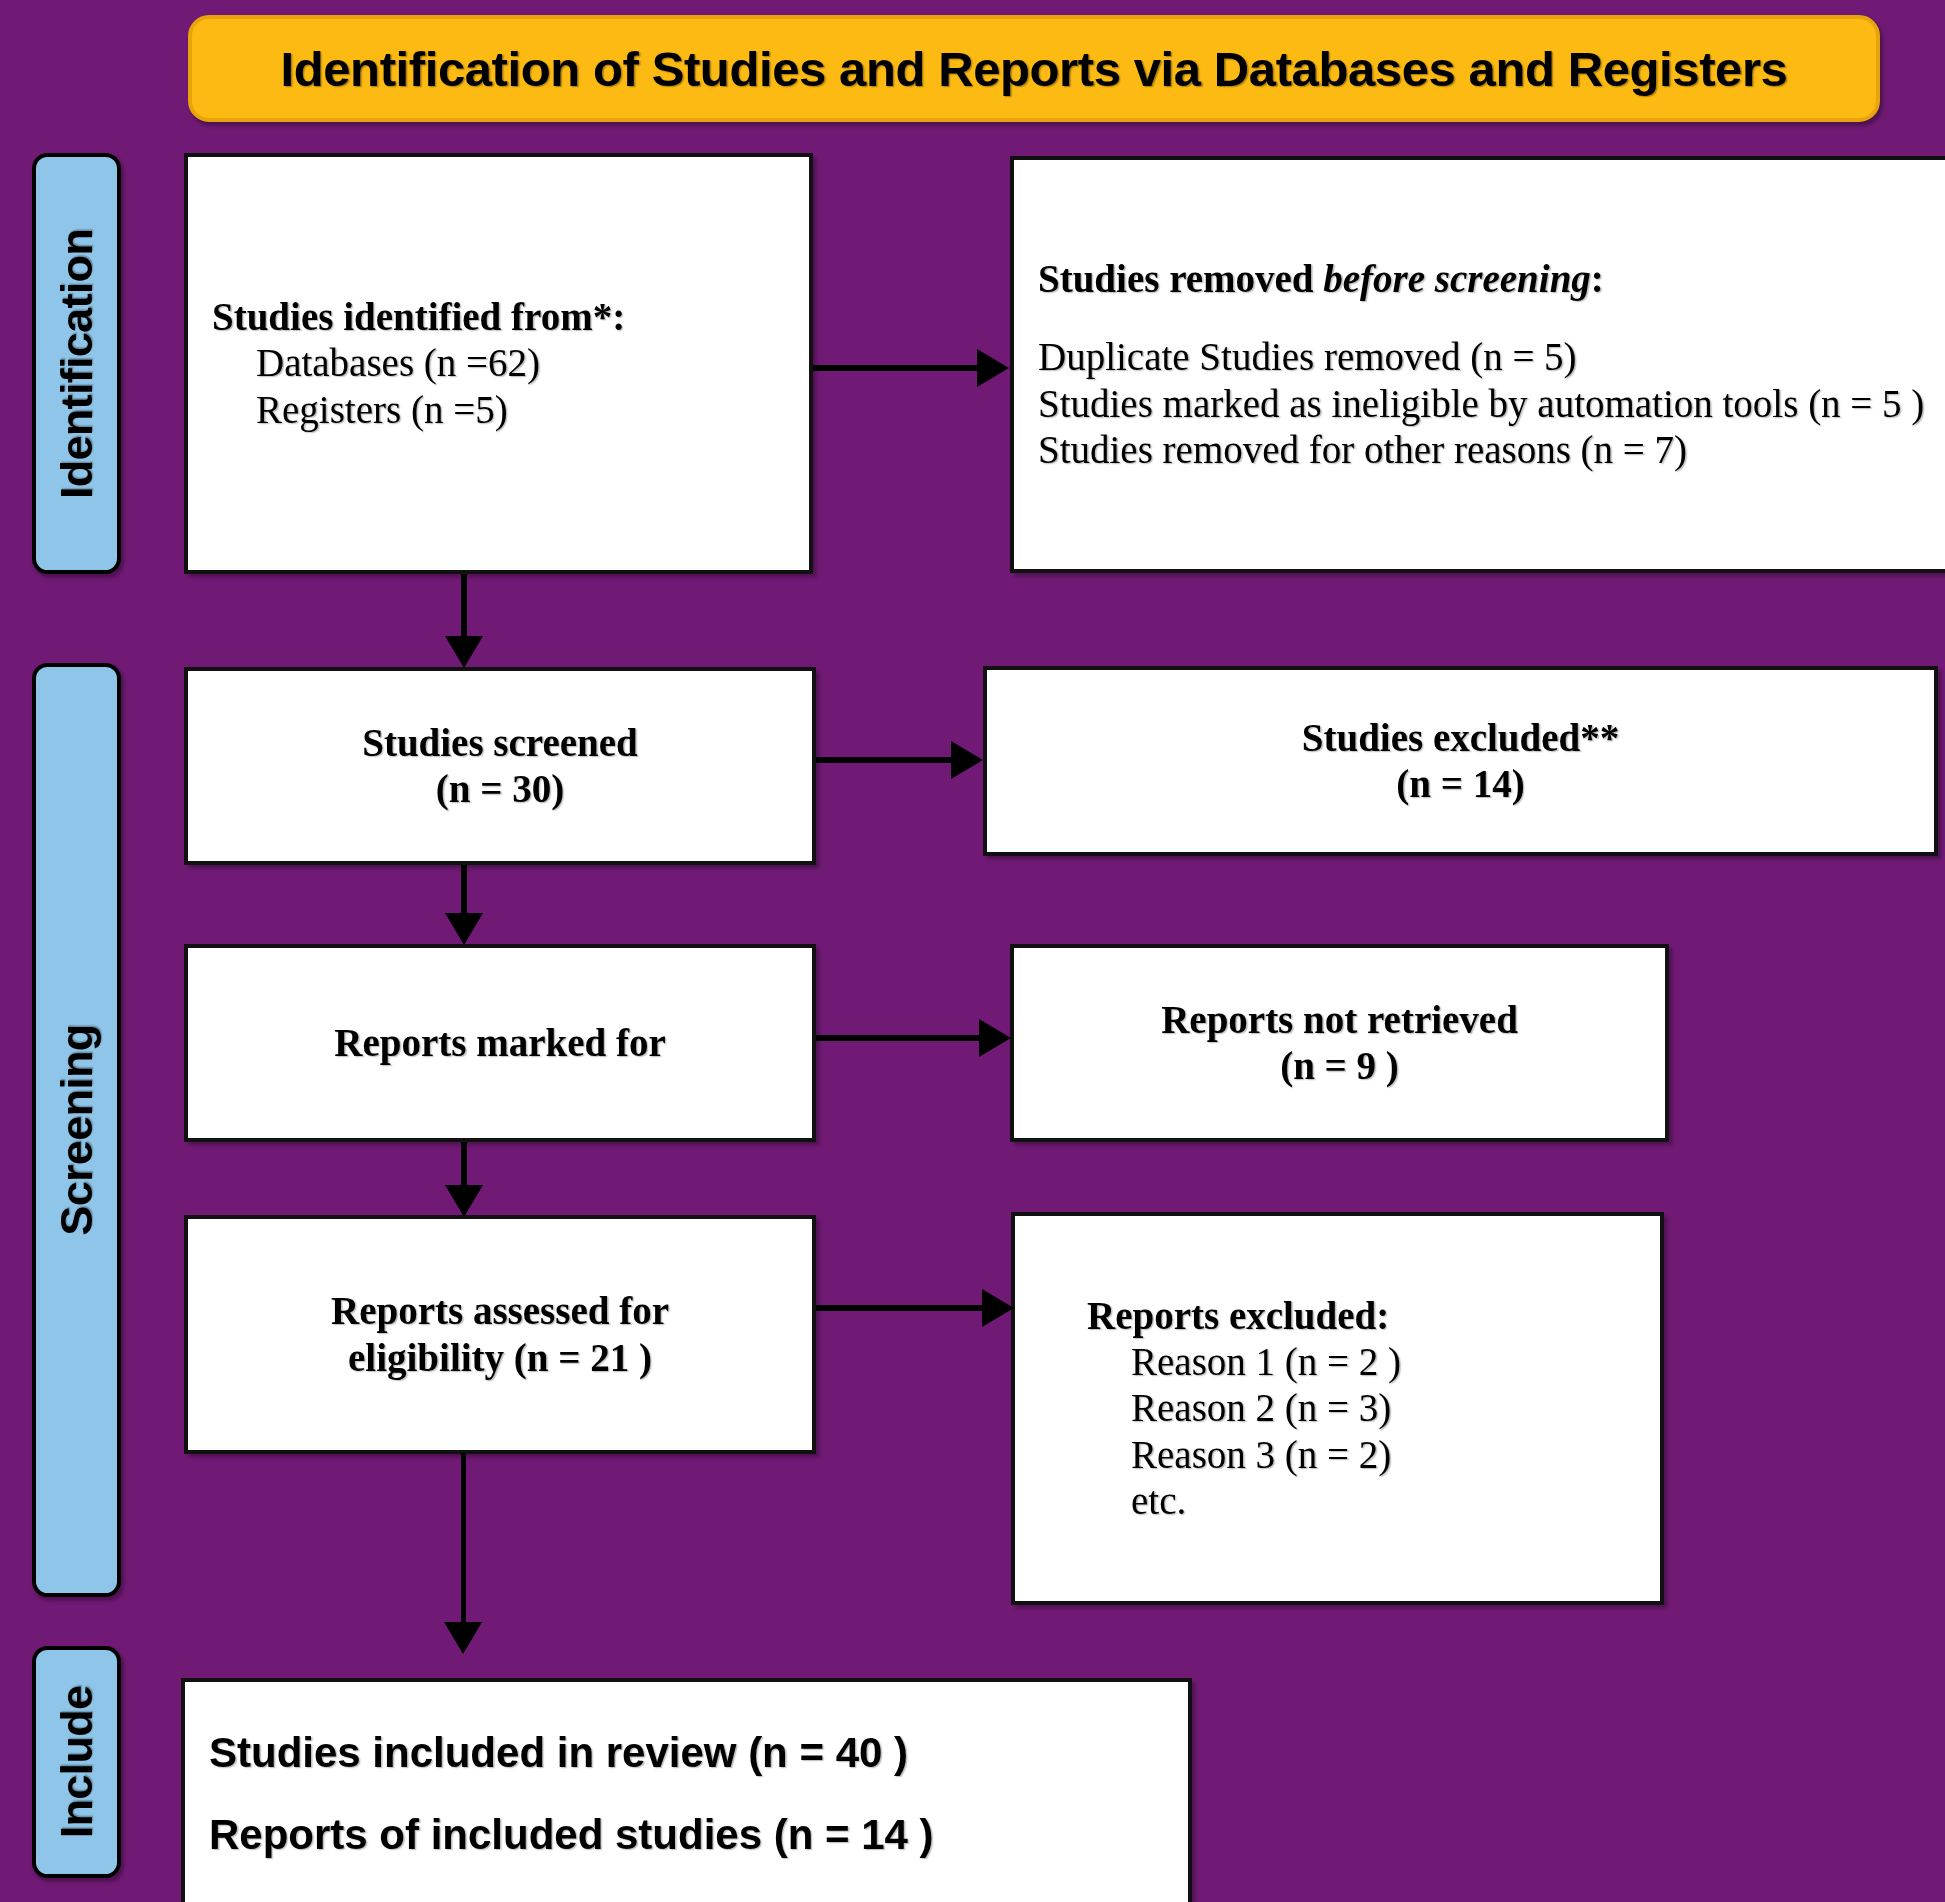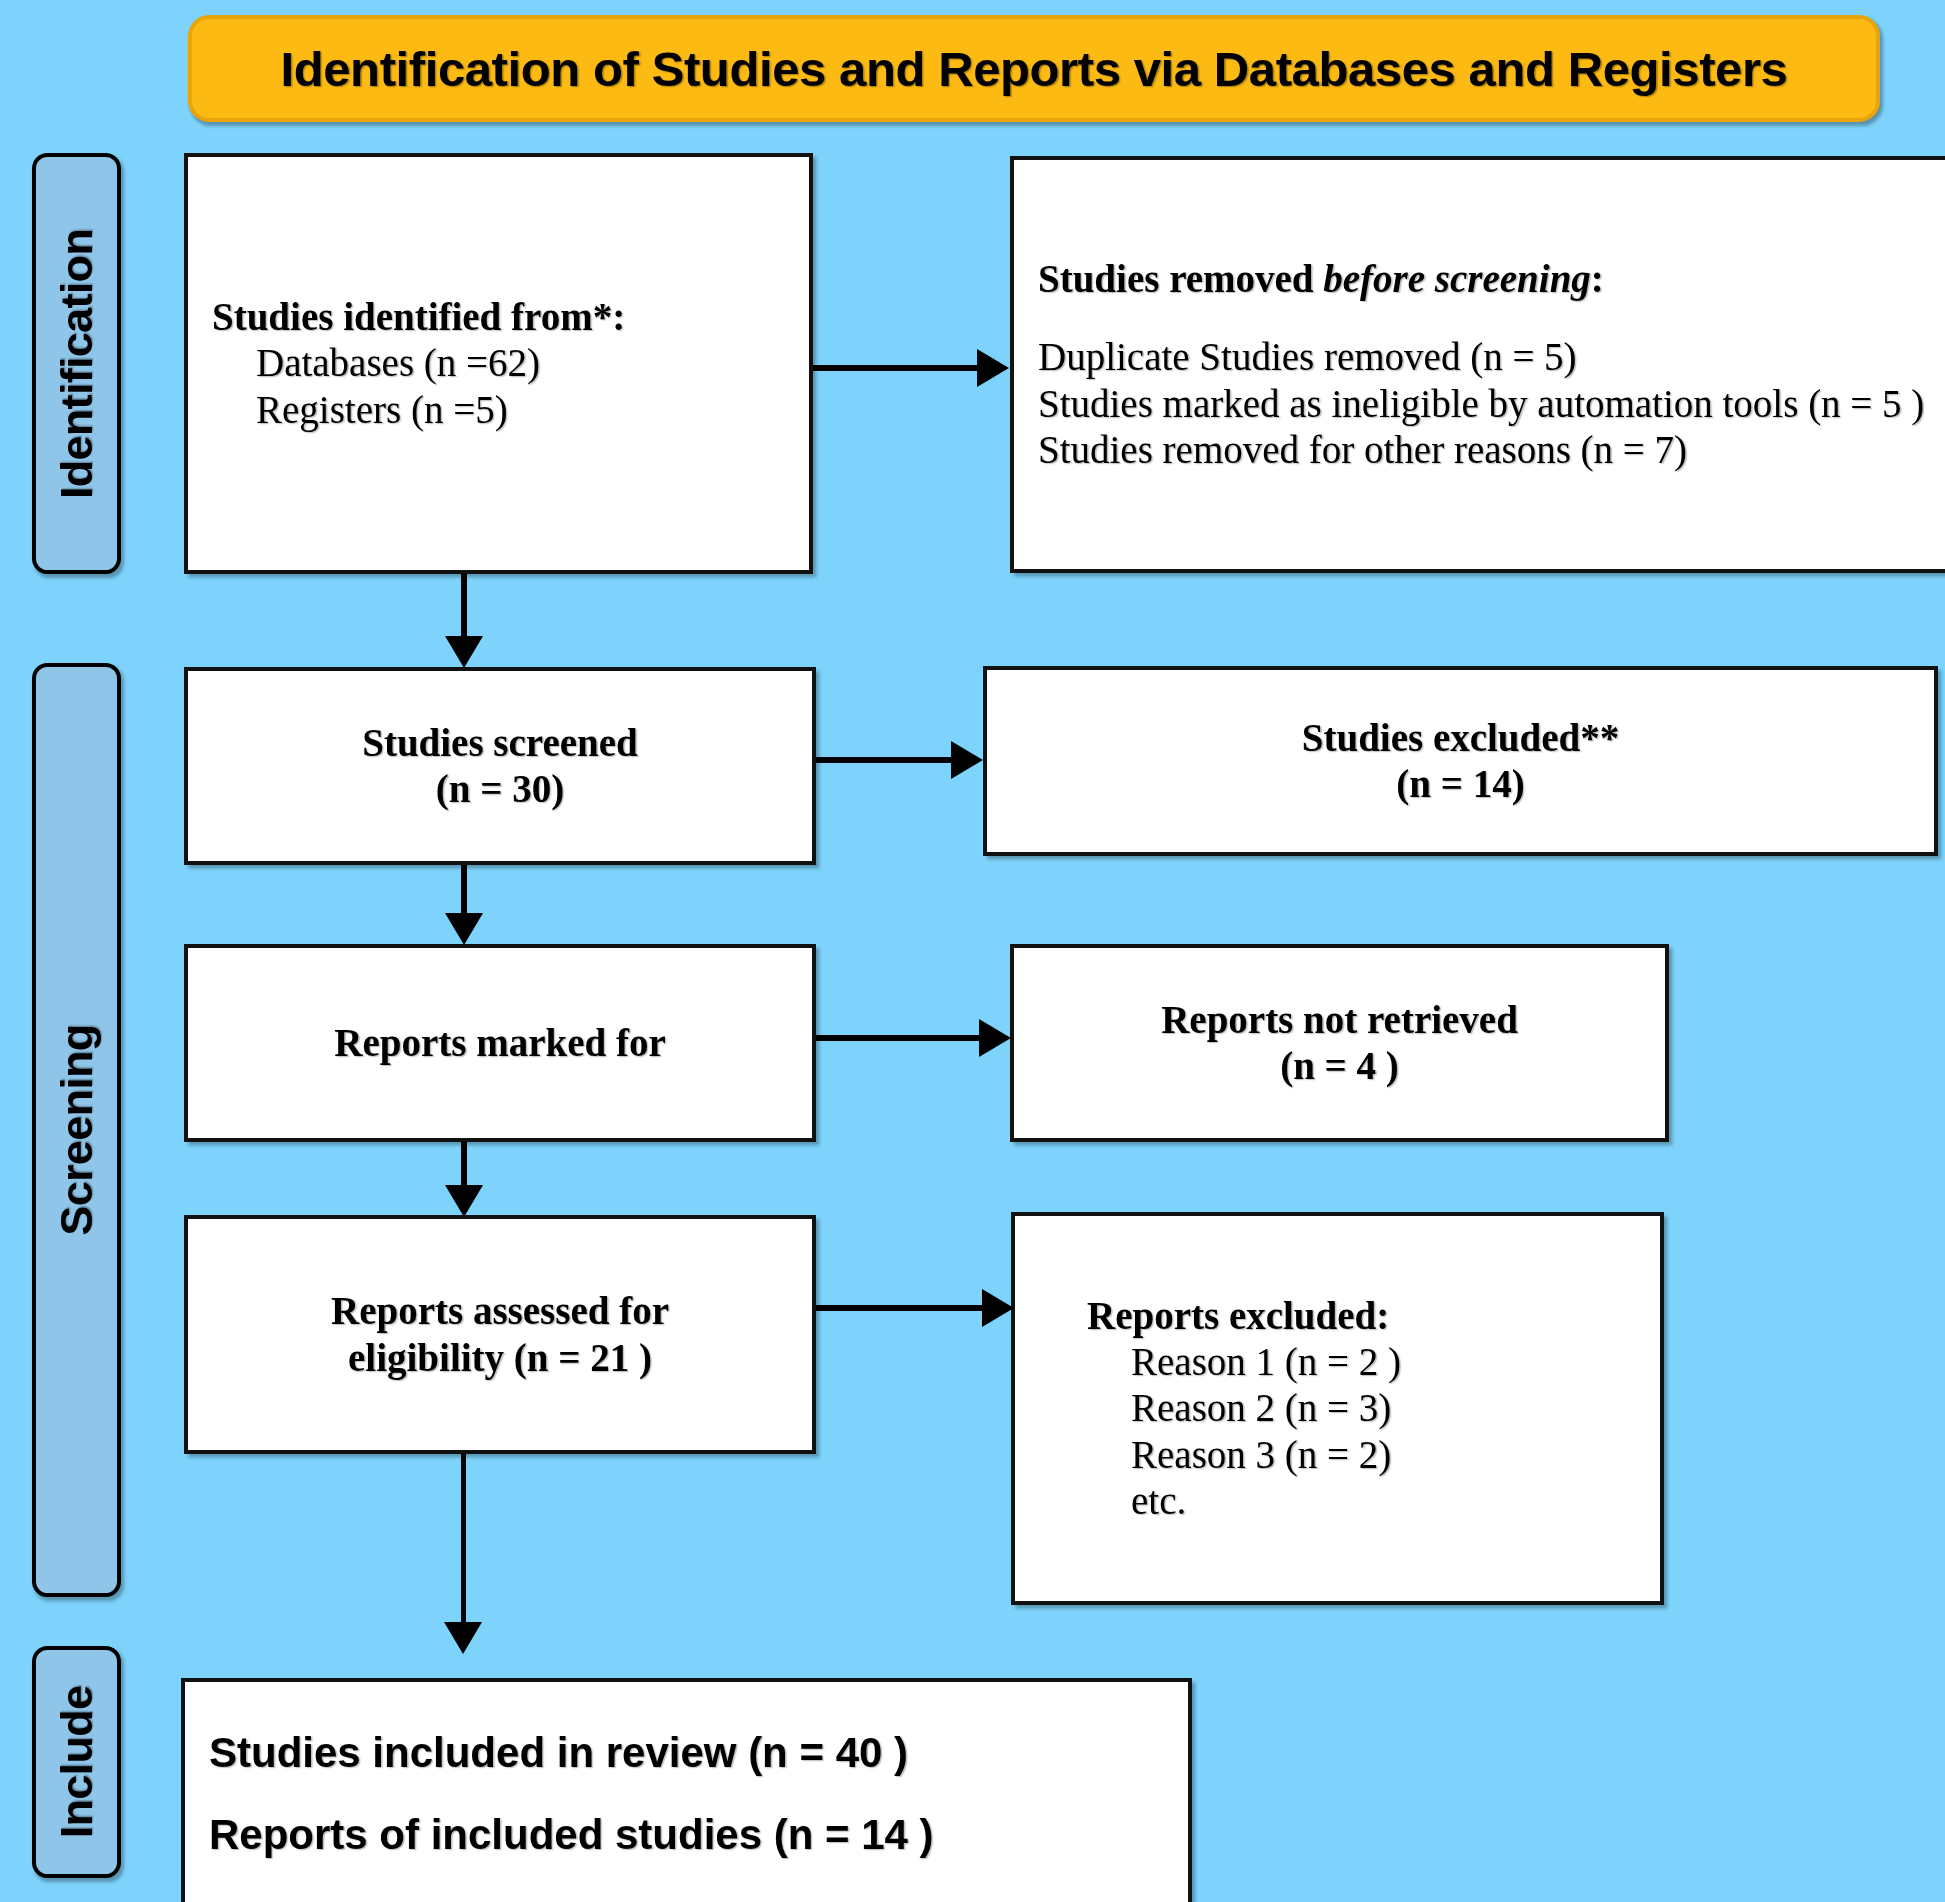--- a/index.html
+++ b/index.html
@@ -4,21 +4,21 @@
 <style>
   html,body{margin:0;padding:0;background:#ffffff;}
   body{
     font-family:"Liberation Serif", "DejaVu Serif", serif;
     color:#000;
   }
   #stage{
     position:relative;
     width:1946px;
     height:1903px;
-    background:#7dd3fc;
+    background:#701a75;
     overflow:hidden;
   }
 
   
   .title-banner{
     position:absolute;
     left:188px; top:15.4px;
     width:1692px; height:107px;
     background:#FCBA12;
     border:4.2px solid #E8A40B;
@@ -183,21 +183,21 @@
 
   <div class="fbox" id="box-sought">
     <div class="pad">
       <div class="ser b txt52 ctr shadow-t">Reports marked for</div>
     </div>
   </div>
 
   <div class="fbox" id="box-notretrieved">
     <div class="pad">
       <div class="ser b txt52 ctr shadow-t">Reports not retrieved</div>
-      <div class="ser b txt52 ctr shadow-t">(n = 4 )</div>
+      <div class="ser b txt52 ctr shadow-t">(n = 9 )</div>
     </div>
   </div>
 
   <div class="fbox" id="box-assessed">
     <div class="pad">
       <div class="ser b txt52 ctr shadow-t">Reports assessed for</div>
       <div class="ser b txt52 ctr shadow-t">eligibility (n = 21 )</div>
     </div>
   </div>
 

